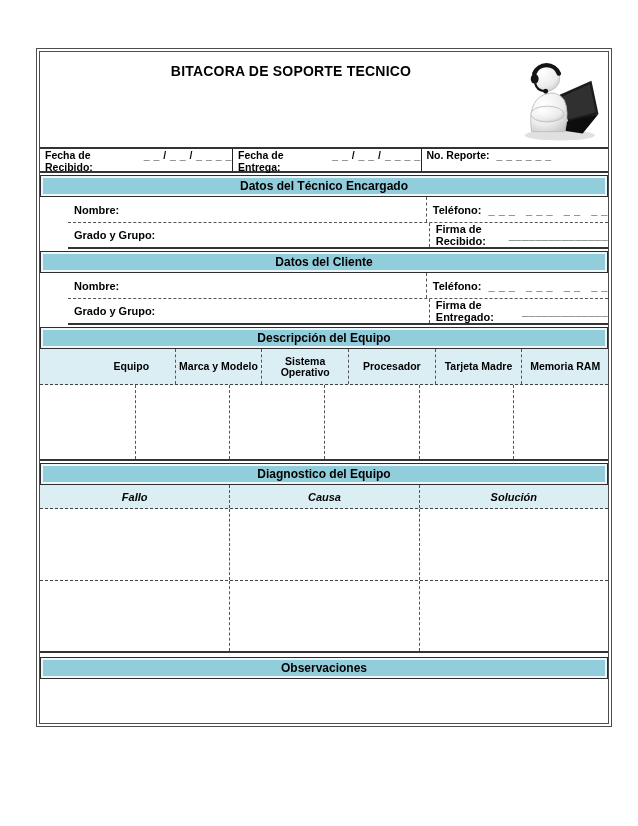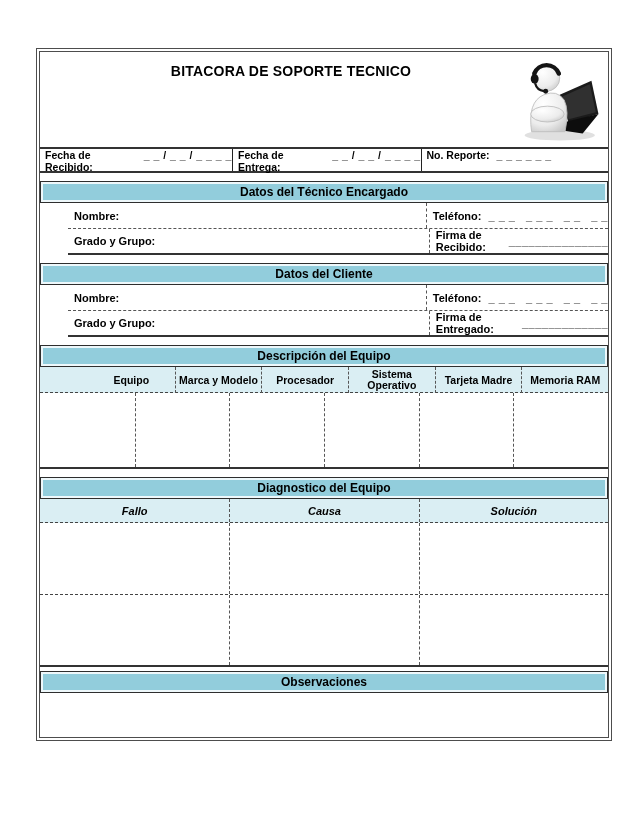--- a/index.html
+++ b/index.html
@@ -28,21 +28,21 @@
   .meta-row { display:flex; height:24px; border-bottom:2px solid #333; }
   .meta-cell { display:flex; align-items:flex-start; padding-left:5px; font-size:10.5px; font-weight:bold; }
   .meta-cell + .meta-cell { border-left:1px solid #222; }
   .meta-cell:nth-child(1) { width:33.8%; }
   .meta-cell:nth-child(2) { width:33.2%; }
   .meta-cell:nth-child(3) { flex:1; }
   .blank { white-space:pre; margin-left:7px; font-weight:bold; letter-spacing:.5px; }
 
   
   .section-title {
-    margin-top:8px; height:22px;
+    margin-top:2px; height:22px;
     background:#92CDDC;
     border:1px solid #2e2e2e;
     box-shadow: inset 0 0 0 2px #eef8fb;
     display:flex; align-items:center; justify-content:center;
     font-size:12px; font-weight:bold;
   }
   .section-title.gap3 { margin-top:4px; }
 
   
   .pair-rows { border-bottom:2px solid #333;margin-left:28px; }
@@ -54,21 +54,21 @@
               font-size:11px; font-weight:bold; }
 
   
   .grid6 { display:grid; grid-template-columns:repeat(6,1fr); }
   .grid3 { display:grid; grid-template-columns:repeat(3,1fr); }
   .col-head { background:#DAEEF3; border-bottom:1px dashed #444; }
   .col-head .hcell {
     display:flex; align-items:center; justify-content:center; text-align:center;
     font-weight:bold; padding:2px 3px;
   }
-  .grid6.col-head { height:26px;padding-left:48px; }
+  .grid6.col-head { height:36px;padding-left:48px; }
   .grid6.col-head .hcell { font-size:10.5px; line-height:11px; }
   .grid3.col-head { height:24px; }
   .grid3.col-head .hcell { font-size:11px;font-style:italic; }
   .hcell + .hcell, .bcell + .bcell { border-left:1px dashed #555; }
   .body-row .bcell { background:#fff; }
   .equip-body { height:76px; border-bottom:2px solid #333; }
   .diag-body1 { height:72px; border-bottom:1px dashed #444; }
   .diag-body2 { height:72px; border-bottom:2px solid #333; }
 
   
@@ -158,22 +158,22 @@
           <span>Firma de Entregado:</span>
           <span class="blank">_____________</span>
         </div>
       </div>
     </div>
 
     <div class="section-title">Descripción del Equipo</div>
     <div class="grid6 col-head">
       <div class="hcell">Equipo</div>
       <div class="hcell">Marca y Modelo</div>
+      <div class="hcell">Sistema Operativo</div>
       <div class="hcell">Procesador</div>
-      <div class="hcell">Sistema Operativo</div>
       <div class="hcell">Tarjeta Madre</div>
       <div class="hcell">Memoria RAM</div>
     </div>
     <div class="grid6 body-row equip-body">
       <div class="bcell"></div>
       <div class="bcell"></div>
       <div class="bcell"></div>
       <div class="bcell"></div>
       <div class="bcell"></div>
       <div class="bcell"></div>

